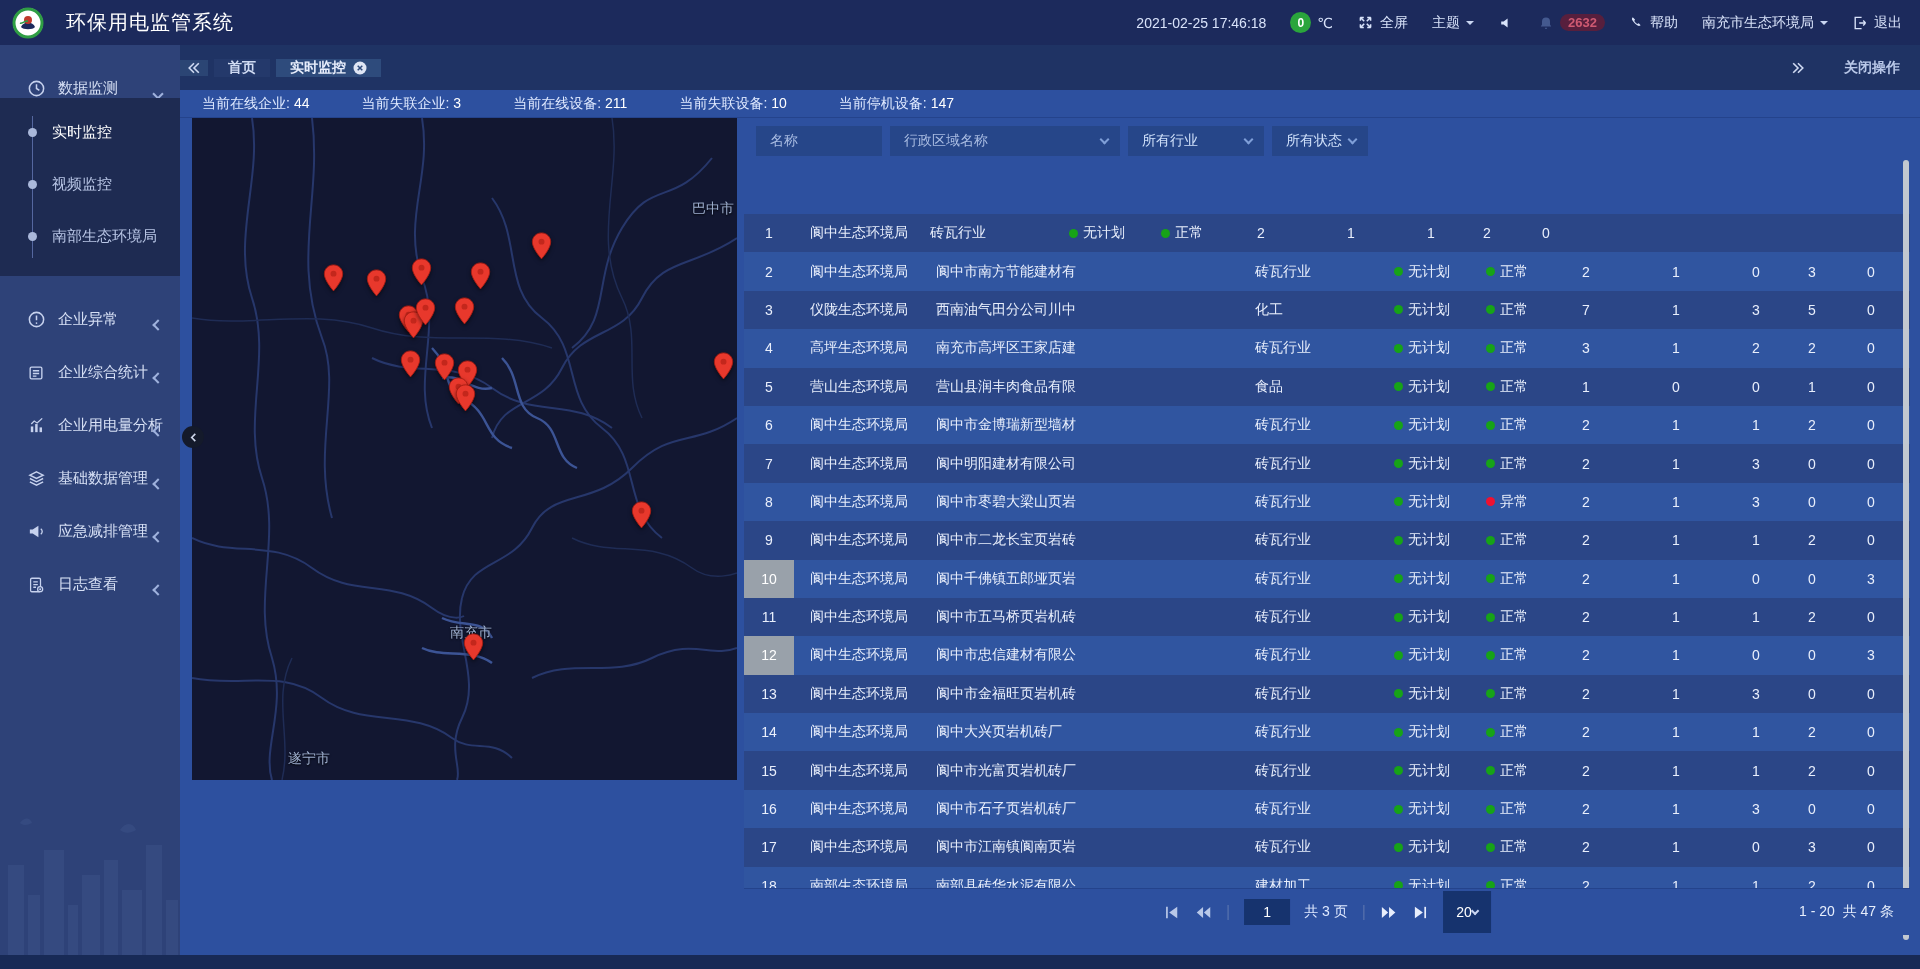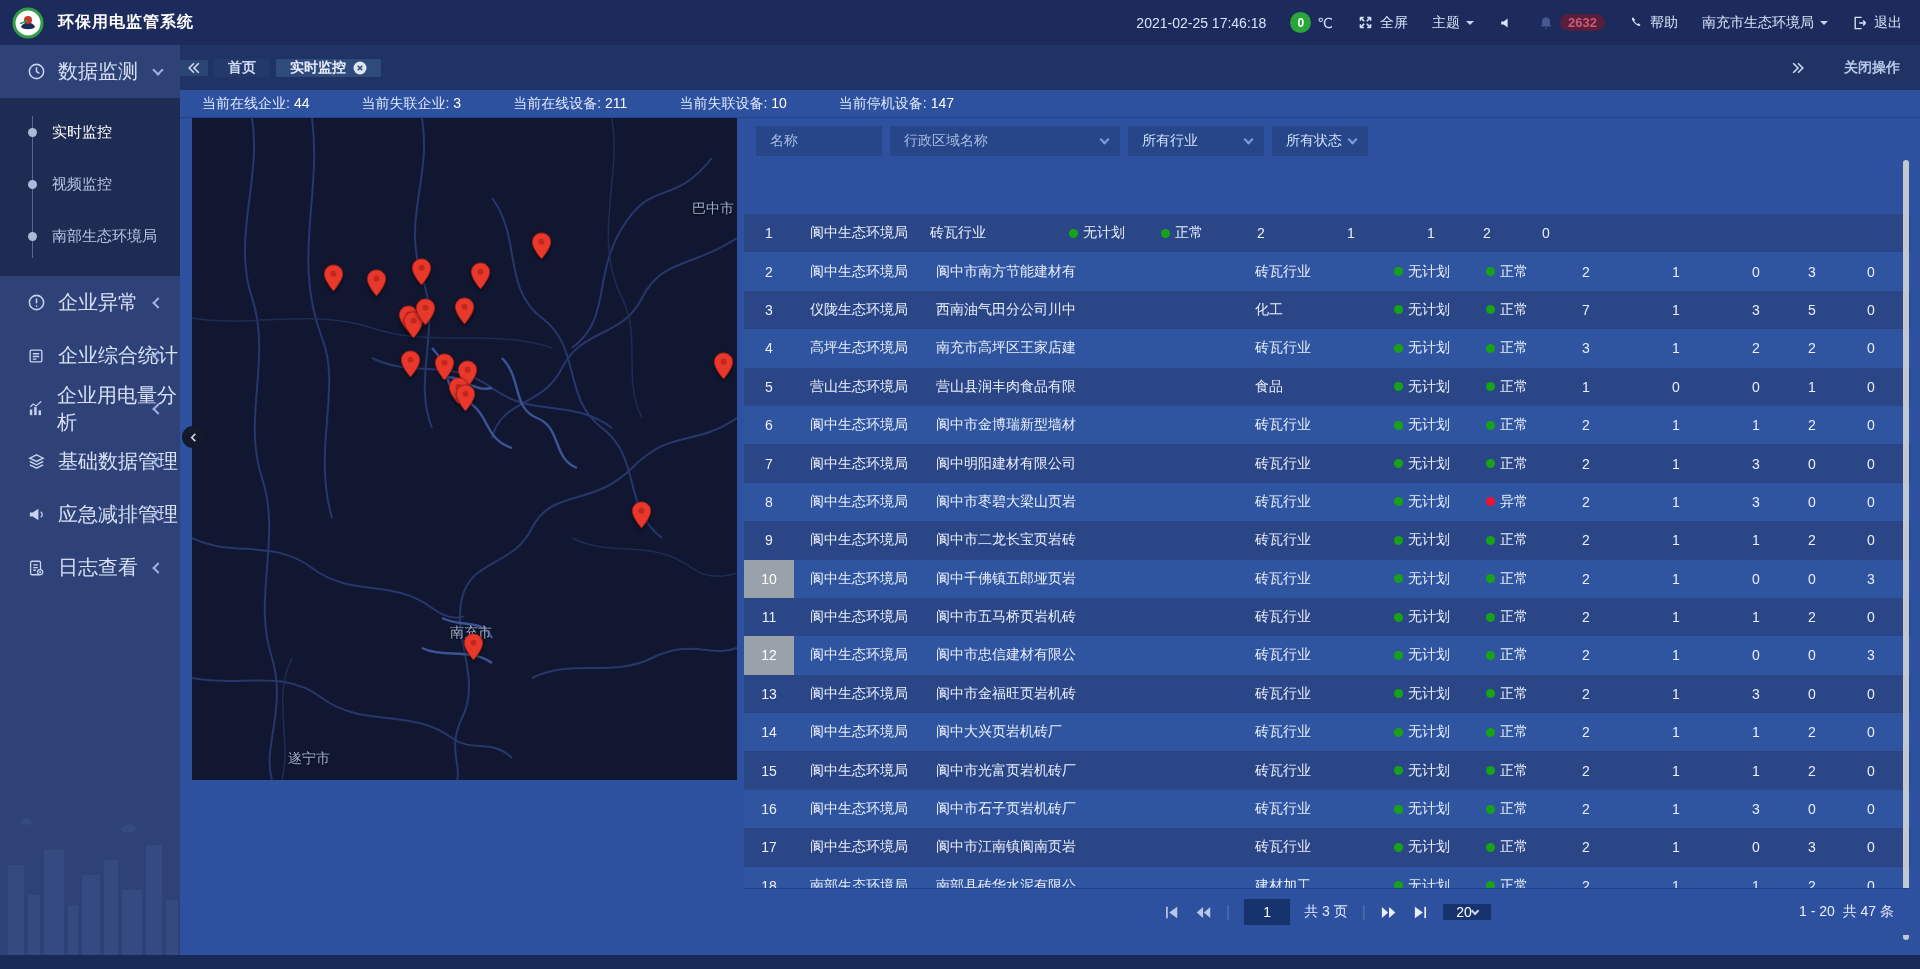--- a/index.html
+++ b/index.html
@@ -2,33 +2,33 @@
 <html><head>
 <meta charset="utf-8">
 <style>
   html,body{margin:0;padding:0;width:1920px;height:969px;overflow:hidden;
     font-family:"Liberation Sans","DejaVu Sans",sans-serif;background:#182a58;}
   *{box-sizing:border-box;}
   
   .app-header{position:absolute;left:0;top:0;width:1920px;height:45px;background:#1c2a5c;
     display:flex;align-items:center;color:#fff;z-index:30;}
   .logo{width:32px;height:32px;margin-left:12px;flex:none;}
-  .app-title{font-size:16px;font-weight:bold;margin-left:14px;letter-spacing:1px;}
+  .app-title{font-size:20px;font-weight:normal;margin-left:22px;letter-spacing:1px;}
   .hdr-right{margin-left:auto;display:flex;align-items:center;gap:24px;padding-right:18px;
     font-size:14px;color:#d9e3fa;}
   .hdr-item{display:flex;align-items:center;gap:6px;white-space:nowrap;}
   .temp-badge{width:21px;height:21px;border-radius:50%;background:#2aa53c;color:#fff;
     display:flex;align-items:center;justify-content:center;font-size:12px;font-weight:bold;}
   .caret{width:0;height:0;border:4px solid transparent;border-top-color:#c9d6f2;margin-top:4px;}
   .noti-badge{background:#571f3d;color:#cf5a72;border-radius:9px;padding:1px 8px;font-size:13px;font-weight:bold;}
   .icn{display:inline-flex;align-items:center;justify-content:center;}
   .icn svg{display:block;}
   
   .sidebar{position:absolute;left:0;top:45px;width:180px;height:910px;background:#2e4278;z-index:20;overflow:hidden;}
-  .side-item{height:53px;display:flex;align-items:center;color:#d7e0f5;font-size:20px;cursor:pointer;position:relative;}
+  .side-item{height:53px;display:flex;align-items:flex-end;color:#d7e0f5;font-size:15px;cursor:pointer;position:relative;}
   .side-item .icn{width:20px;margin-left:26px;color:#c7d2ee;}
   .side-label{margin-left:12px;}
   .chev{width:8px;height:8px;border-left:2px solid #9fb2dd;border-bottom:2px solid #9fb2dd;
     position:absolute;right:18px;}
   .chev.left{transform:rotate(45deg);}
   .chev.down{transform:rotate(-45deg);margin-top:-3px;}
   .side-sub{background:#1e2b52;padding:8px 0 14px 0;position:relative;}
   .side-sub::before{content:"";position:absolute;left:32px;top:18px;bottom:18px;width:1px;background:#55679f;}
   .sub-item{height:52px;display:flex;align-items:center;color:#b9c6e6;font-size:15px;cursor:pointer;position:relative;}
   .sub-item .dot{width:9px;height:9px;border-radius:50%;background:#aab8da;position:absolute;left:28px;}
@@ -86,21 +86,21 @@
   .st.err{background:#ef1130;}
   .scrollbar{position:absolute;right:1px;top:42px;width:6px;height:780px;background:#c2c8d0;border-radius:3px;}
   
   .pagebar{position:absolute;left:0;top:770px;width:1166px;height:47px;background:#2d509f;
     border-top:1px solid #24438c;display:flex;align-items:center;color:#dfe9ff;font-size:14px;}
   .pg-center{position:absolute;left:50%;transform:translateX(-50%);display:flex;align-items:center;gap:14px;}
   .pg-btn{cursor:pointer;display:flex;align-items:center;}
   .pg-sep{color:#5570ad;font-size:16px;}
   .page-input{width:46px;height:26px;background:#16336e;color:#fff;display:flex;align-items:center;
     justify-content:center;}
-  .size-select{width:48px;height:16px;background:#16336e;color:#fff;display:flex;align-items:center;
+  .size-select{width:48px;height:42px;background:#16336e;color:#fff;display:flex;align-items:center;
     justify-content:center;cursor:pointer;}
   .size-select .vchev{width:6px;height:6px;border-left:2px solid #c9d6f2;border-bottom:2px solid #c9d6f2;
     transform:rotate(-45deg);margin-top:-3px;}
   .pg-right{margin-left:auto;padding-right:16px;color:#e6eefc;}
   .footer-strip{position:absolute;left:0;top:955px;width:1920px;height:14px;background:#182a56;}
 </style>
 </head>
 <body>
 
 <div class="app-header">

